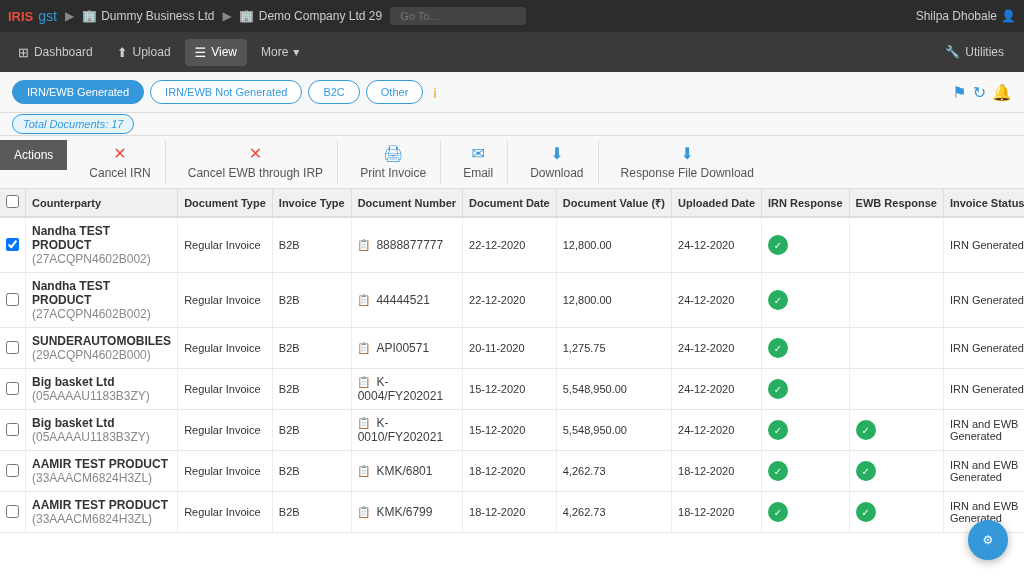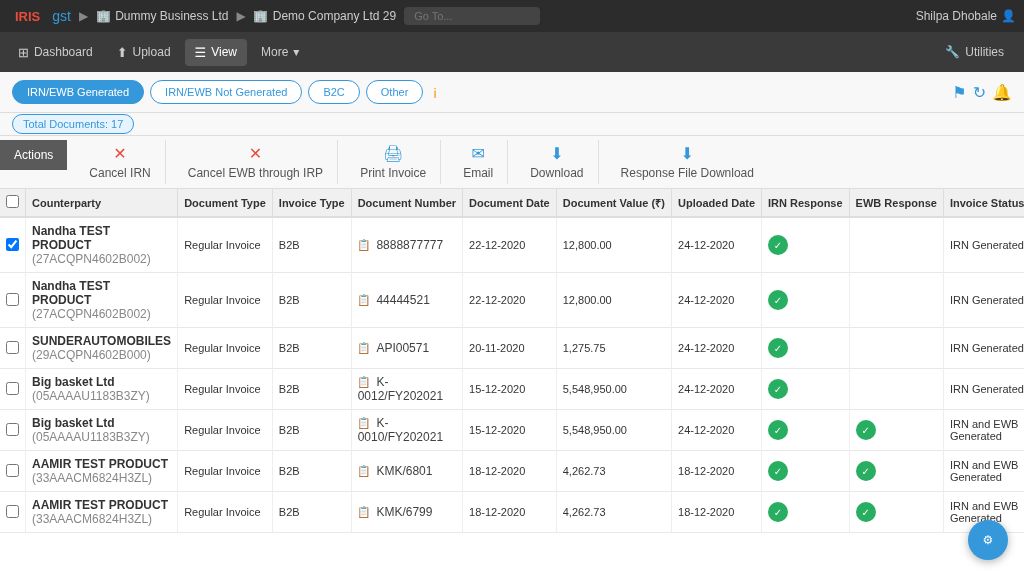--- a/index.html
+++ b/index.html
@@ -10,22 +10,21 @@
       display: flex;
       align-items: center;
       background: #2c2c2c;
       height: 32px;
       padding: 0 8px;
       gap: 8px;
     }
     .logo {
       display: flex;
       align-items: center;
-      gap: 12px;
-      margin-left: 7px;
+      gap: 5px;
     }
     .breadcrumb-item {
       display: flex;
       align-items: center;
       gap: 4px;
       color: #ccc;
       font-size: 11px;
     }
     .search-box {
       background: #444;
@@ -261,21 +260,21 @@
   <button class="tab-btn">IRN/EWB Not Generated</button>
   <button class="tab-btn">B2C</button>
   <button class="tab-btn">Other</button>
   <span class="info-icon">ℹ</span>
   <span style="flex:1"></span>
   <button class="icon-btn">⚑</button>
   <button class="icon-btn">↻</button>
   <button class="icon-btn bell-icon">🔔</button>
 </div>
 
-<div style="background:#f8f8f8;padding:4px 12px;border-bottom:1px solid #ddd;">
+<div style="background:#f8f8f8;padding:4px 12px;border-bottom:1px solid #ddd;font-style:italic;">
   <span class="total-docs-badge">Total Documents: 17</span>
 </div>
 
 <div class="sub-toolbar">
   <button class="actions-btn">Actions</button>
   <div class="toolbar-action">
     <span class="t-icon red">✕</span>
     <span>Cancel IRN</span>
   </div>
   <div class="toolbar-action">
@@ -404,21 +403,21 @@
       <input type="checkbox" style="">
     </td>
     <td>
       <div style="font-weight:bold;">Big basket Ltd</div>
       <div style="color:#888;">(05AAAAU1183B3ZY)</div>
     </td>
     <td>Regular Invoice</td>
     <td>B2B</td>
     <td>
       <span class="doc-icon">📋</span>
-      <a href="#" class="link-blue">K-0012/FY202021</a>
+      <a href="#" class="link-blue">K-0004/FY202021</a>
     </td>
     <td>15-12-2020</td>
     <td>5,548,950.00</td>
     <td>24-12-2020</td>
     <td>
       <span class="status-green">✓</span>
     </td>
     <td>
       
     </td>

